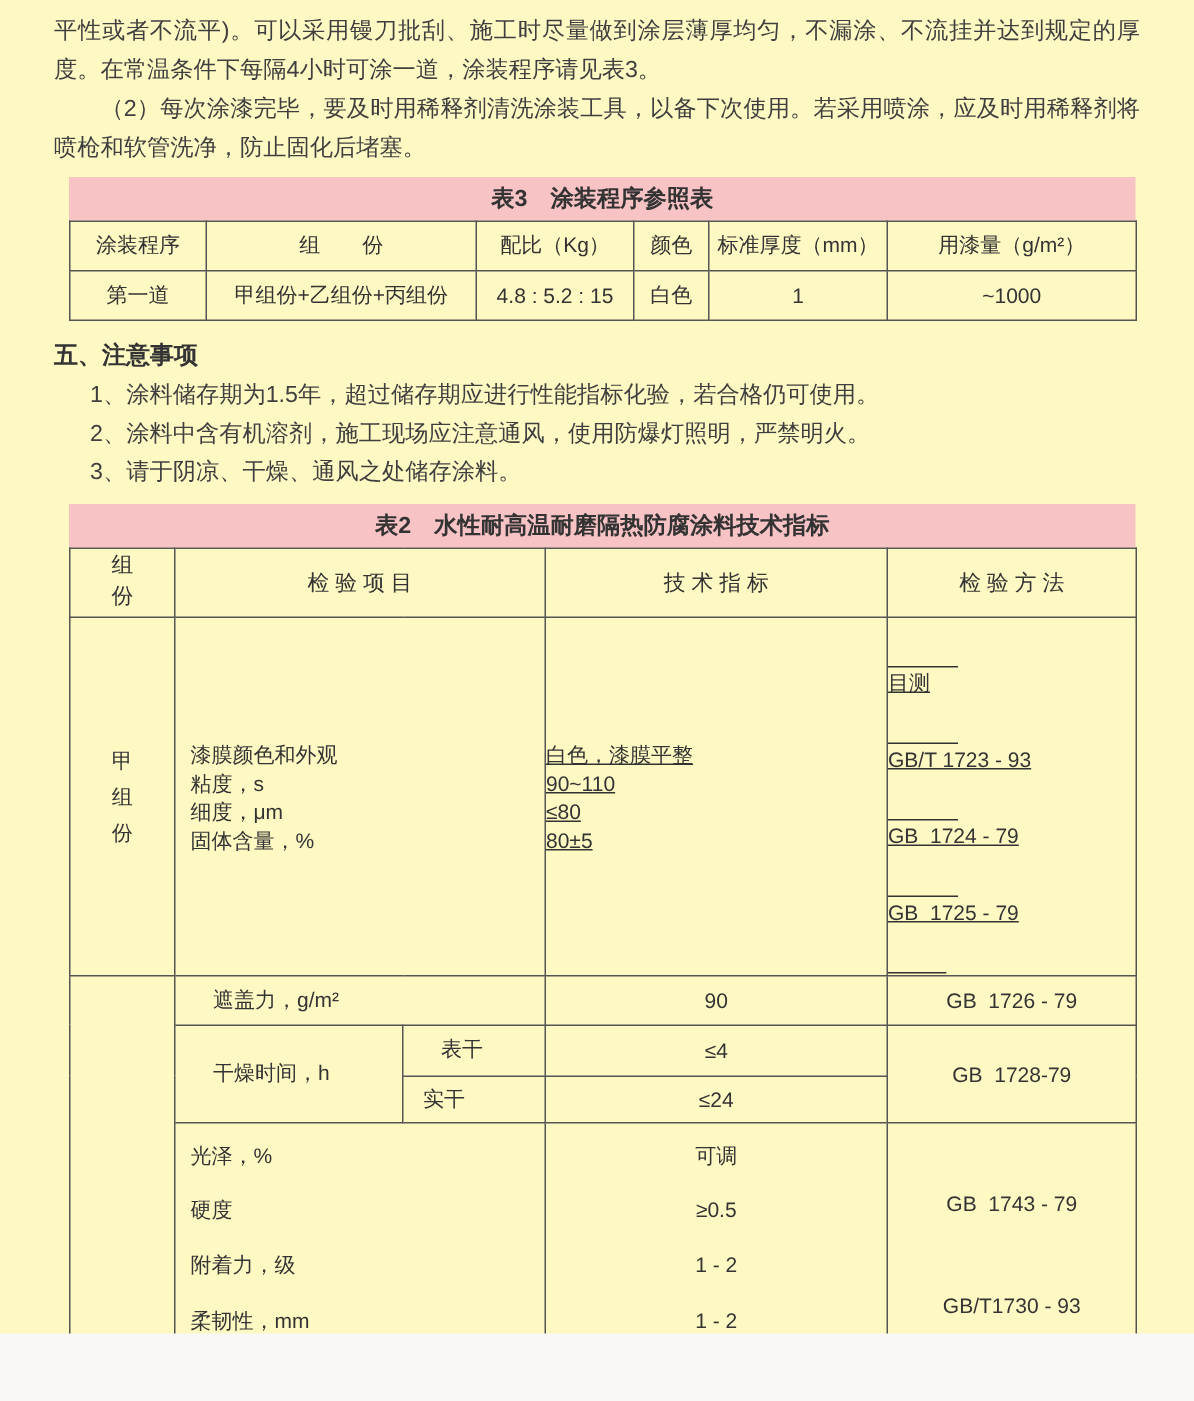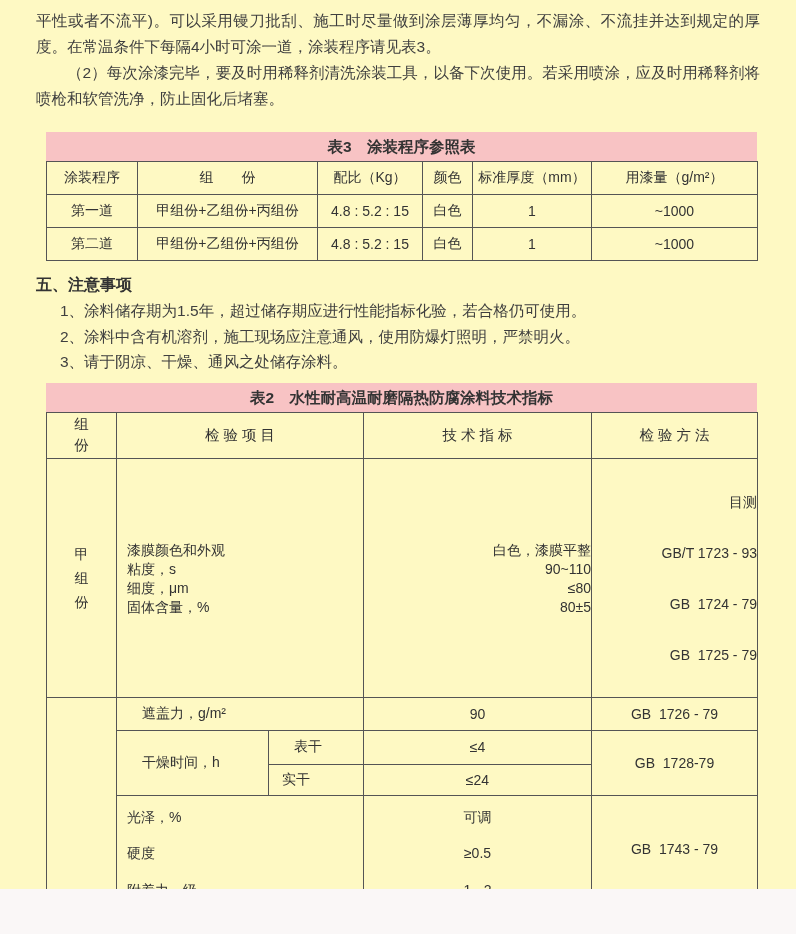--- a/index.html
+++ b/index.html
@@ -37,21 +37,21 @@
   .notes p { margin:0; padding-left:24px; font-size:15.5px; line-height:25.5px; color:#3f3f3f; }
 
   
   .t2wrap { margin-top:8px; }
   .t2 th { height:46px; text-align:center; font-size:14.5px; }
   .vlabel { width:1.1em; margin:0 auto; word-break:break-all; text-align:center; line-height:21px; }
   .vlabel.jia { line-height:24px; }
   .cell-lines div { line-height:19px; }
   .row-a td { height:77px; }
   .row-a .cell-lines { padding:2px 0 0 10px; }
-  .row-a .c { text-align:right; padding-left:0; }
+  .row-a .c { text-align:left; padding-left:0;text-decoration:underline; }
   .item-cell { text-align:left; padding-left:25px; }
   .center { text-align:center; }
   .pre { white-space:pre; }
   .row-zg td { height:33px; }
   .row-bg td { height:34px; }
   .row-sg td { height:31px; }
   .bigrow td { height:257px; vertical-align:top; }
   .bigrow .cell-lines div { line-height:36.7px; }
   .bigrow .cell-lines { padding-top:3px; }
   .bigrow .items { padding-left:10px; }
@@ -63,21 +63,21 @@
 <body>
 
 <div class="page">
   <div class="content">
 
     <div class="intro">
       <p>平性或者不流平)。可以采用镘刀批刮、施工时尽量做到涂层薄厚均匀，不漏涂、不流挂并达到规定的厚度。在常温条件下每隔4小时可涂一道，涂装程序请见表3。</p>
       <p class="indent">（2）每次涂漆完毕，要及时用稀释剂清洗涂装工具，以备下次使用。若采用喷涂，应及时用稀释剂将喷枪和软管洗净，防止固化后堵塞。</p>
     </div>
 
-    <div class="tablewrap t3wrap" style="margin-top:20px;">
+    <div class="tablewrap t3wrap" style="margin-top:6px;">
       <div class="tbl-title" style="background:#f8c3c4;">表3　涂装程序参照表</div>
       <table class="t3">
         <colgroup>
           <col style="width:91px">
             <col style="width:180px">
             <col style="width:105px">
           <col style="width:50px">
             <col style="width:119px">
             <col style="width:166px">
         </colgroup>
@@ -91,28 +91,20 @@
           <th>用漆量（g/m²）</th>
         </tr>
         <tr class="r">
           <td>第一道</td>
           <td>甲组份+乙组份+丙组份</td>
           <td>4.8 : 5.2 : 15</td>
           <td>白色</td>
           <td>1</td>
           <td>~1000</td>
         </tr>
-        <tr class="r">
-          <td>第二道</td>
-          <td>甲组份+乙组份+丙组份</td>
-          <td>4.8 : 5.2 : 15</td>
-          <td>白色</td>
-          <td>1</td>
-          <td>~1000</td>
-        </tr>
       </tbody>
         </table>
     </div>
 
     <div class="notes">
       <h3>五、注意事项</h3>
       <p>1、涂料储存期为1.5年，超过储存期应进行性能指标化验，若合格仍可使用。</p>
       <p>2、涂料中含有机溶剂，施工现场应注意通风，使用防爆灯照明，严禁明火。</p>
       <p>3、请于阴凉、干燥、通风之处储存涂料。</p>
     </div>

